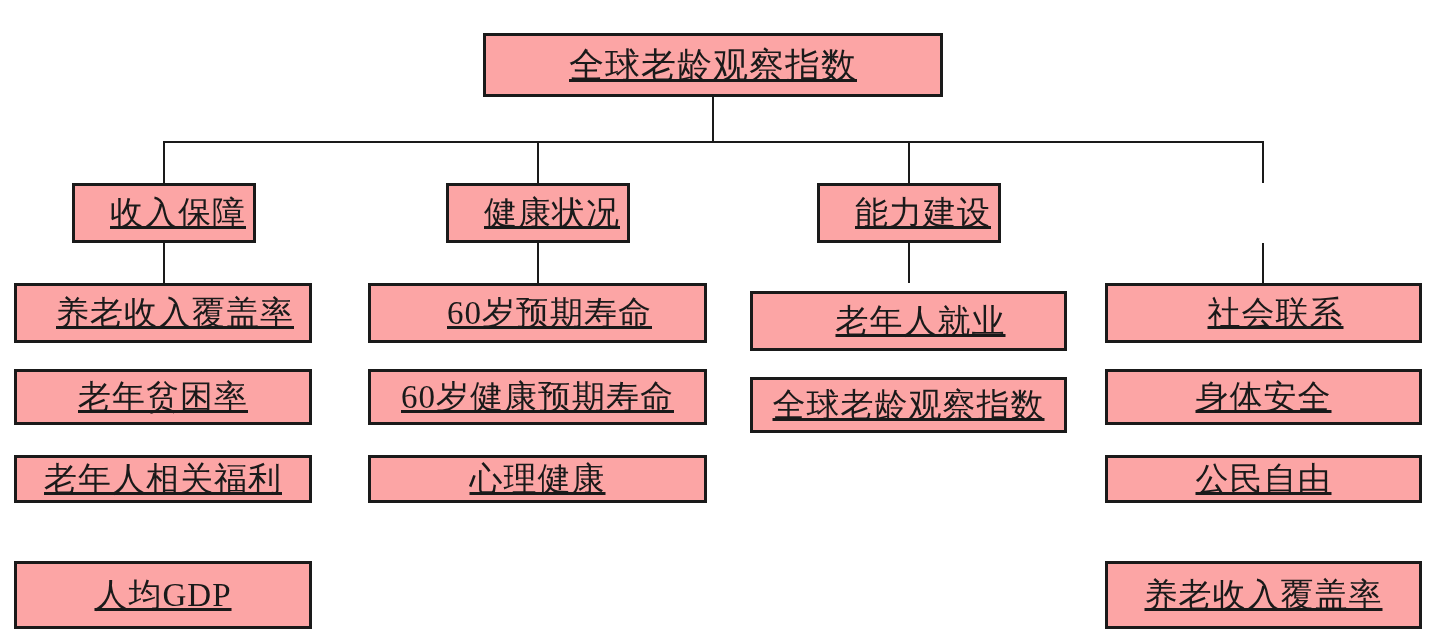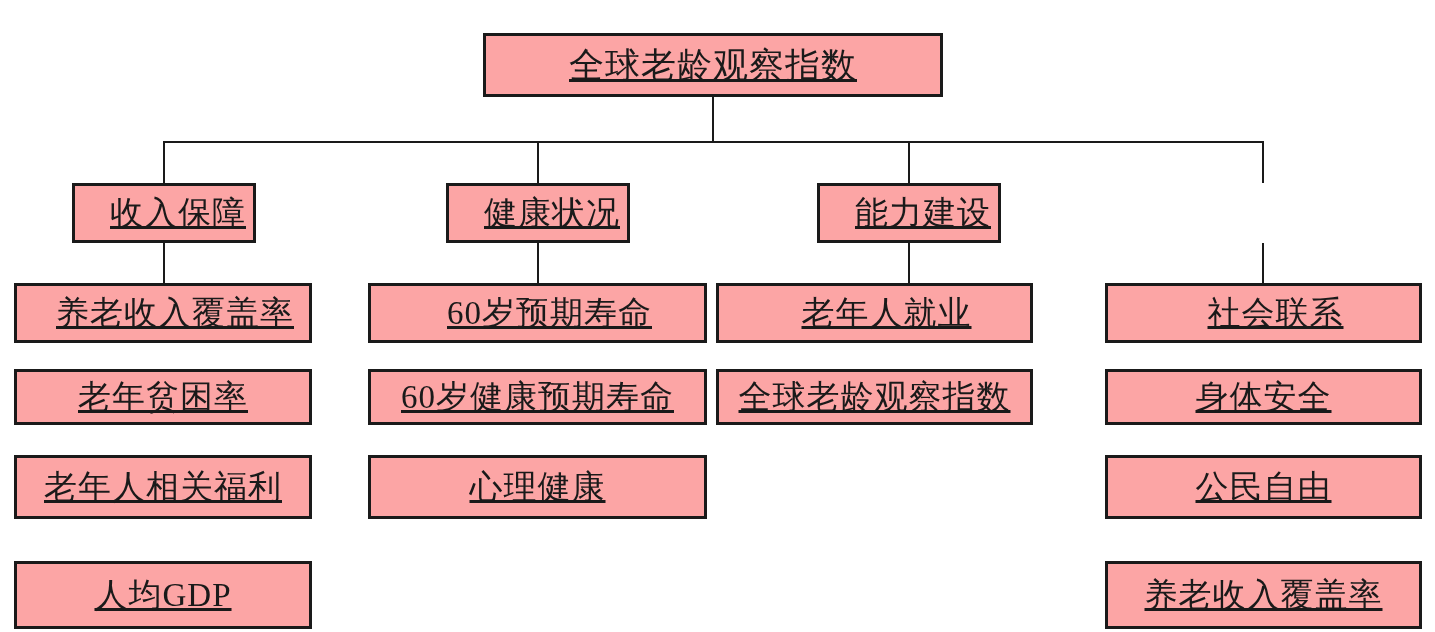--- a/index.html
+++ b/index.html
@@ -37,25 +37,25 @@
   .root   { left: 483px;  top: 33px;  width: 460px; height: 64px; font-size: 35px; }
   
   .hdr    { top: 183px; height: 60px; width: 184px; padding-left: 28px; }
   .hdr-1  { left: 72px;  }
   .hdr-2  { left: 446px; }
   .hdr-3  { left: 817px; }
   .hdr-4  { left: 1170px; }
   
   .c1 { left: 14px;   width: 298px; }
   .c2 { left: 368px;  width: 339px; }
-  .c3 { left: 716px;  width: 317px; }
+  .c3 { left: 750px;  width: 317px; margin-top: 8px; }
   .c4 { left: 1105px; width: 317px; }
   .r1 { top: 283px; height: 60px; padding-left: 24px; }
   .r2 { top: 369px; height: 56px; }
-  .r3 { top: 455px; height: 64px; }
+  .r3 { top: 455px; height: 48px; }
   .r4 { top: 561px; height: 68px; }
   
   .root-stem { left: 712px;  top: 97px;  width: 2px;    height: 46px; }
   .bus       { left: 163px;  top: 141px; width: 1100px; height: 2px;  }
   .drop      { top: 141px; width: 2px; height: 42px; }
   .stem      { top: 243px; width: 2px; height: 40px; }
   .x1 { left: 163px;  }
   .x2 { left: 537px;  }
   .x3 { left: 908px;  }
   .x4 { left: 1262px; }

